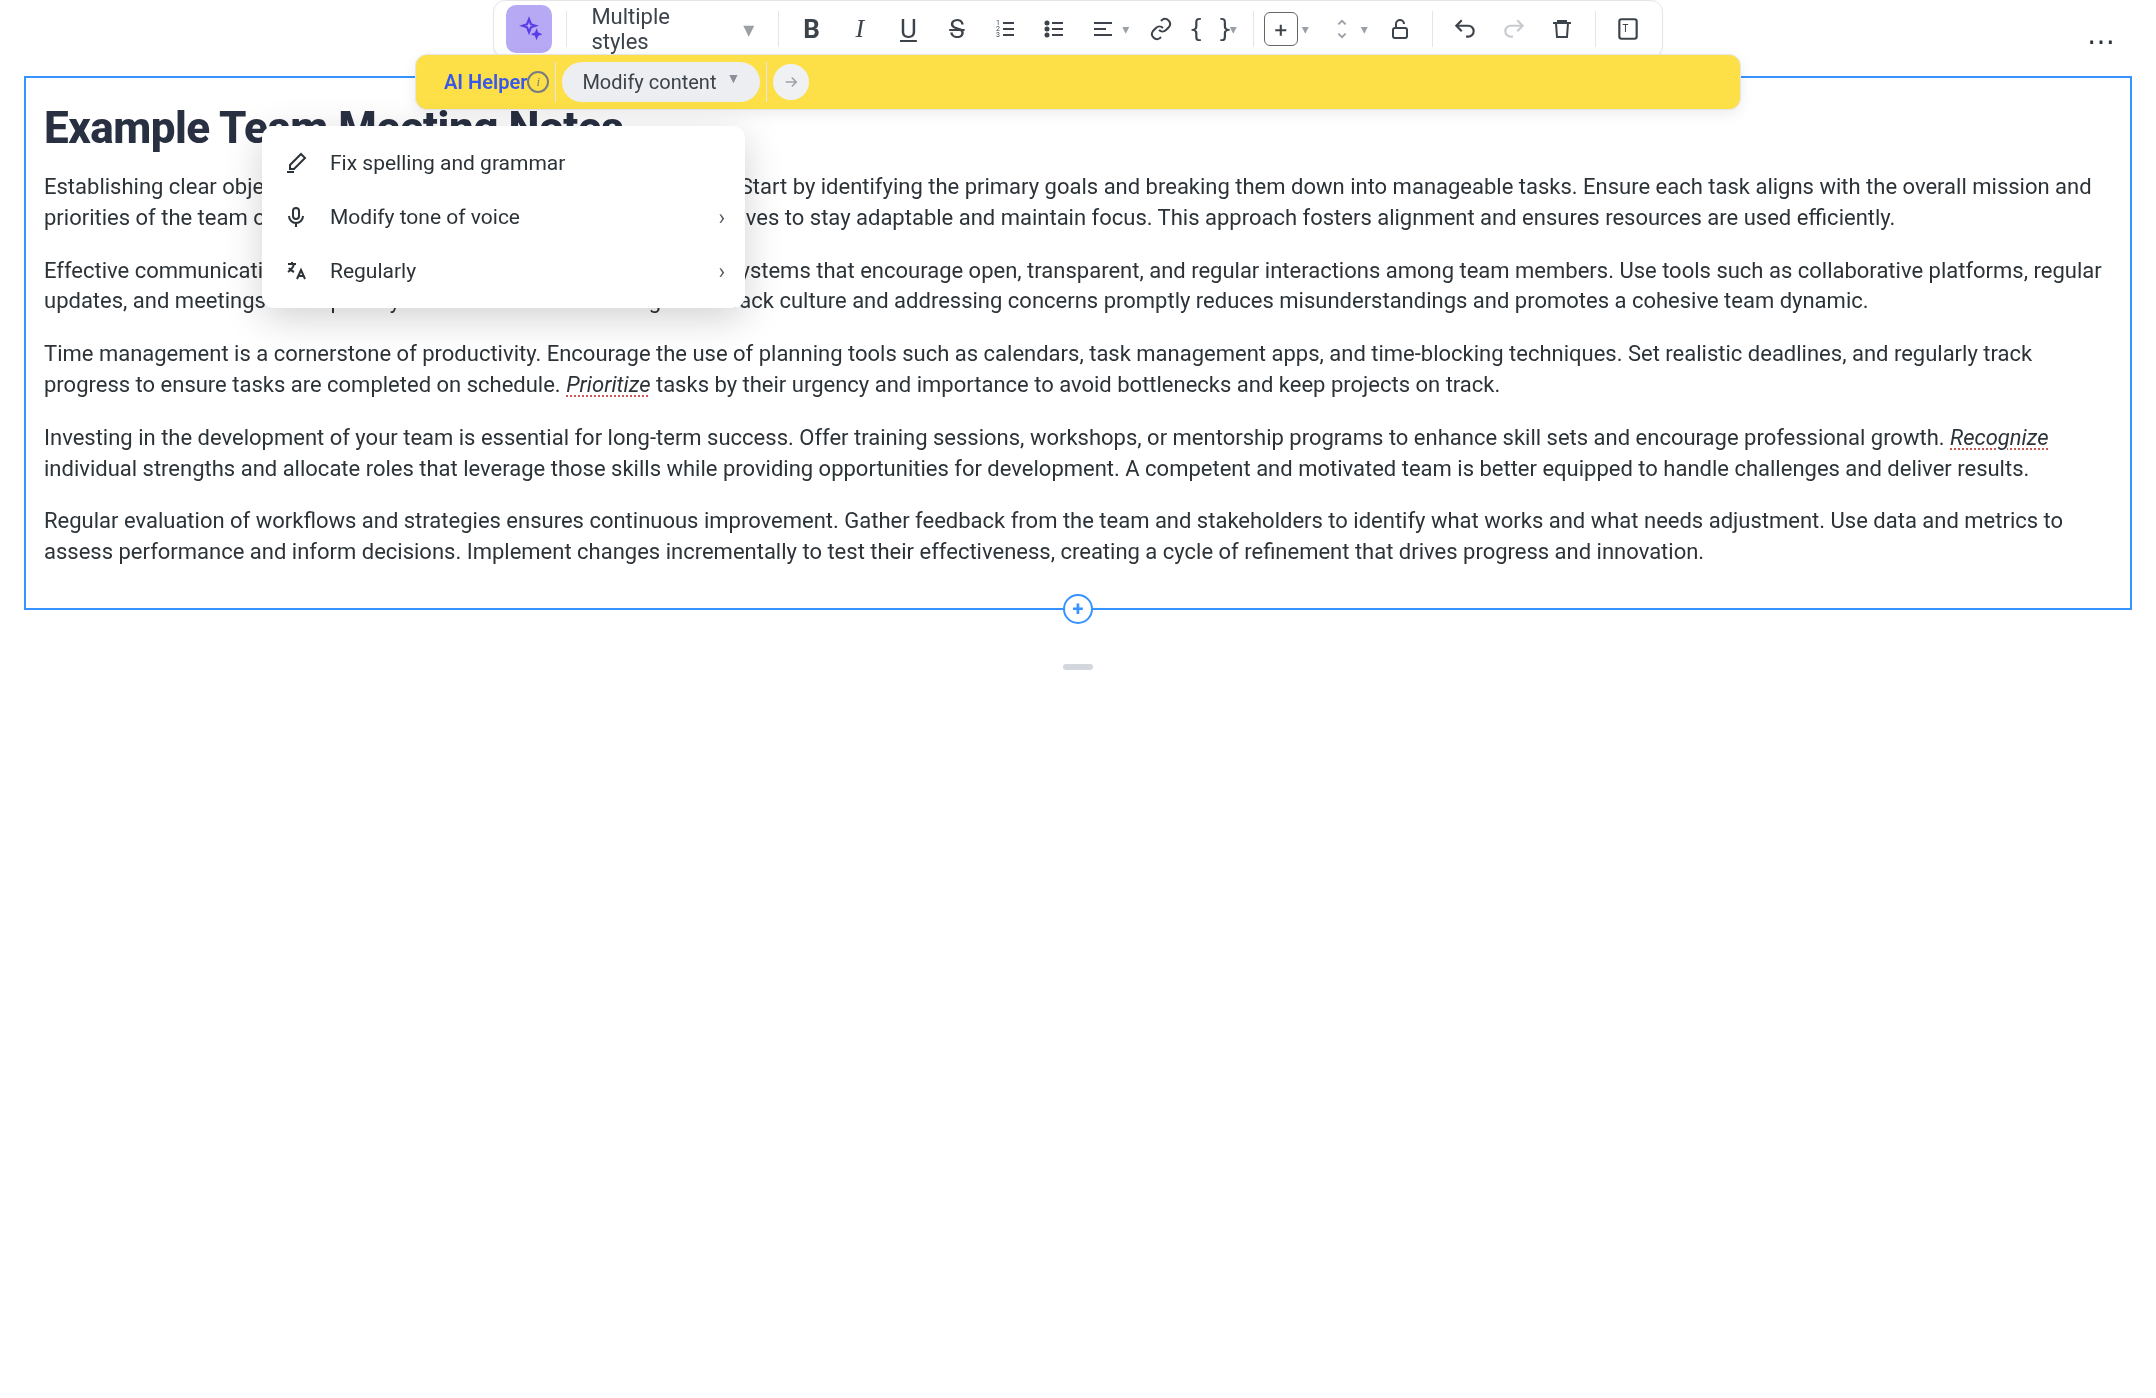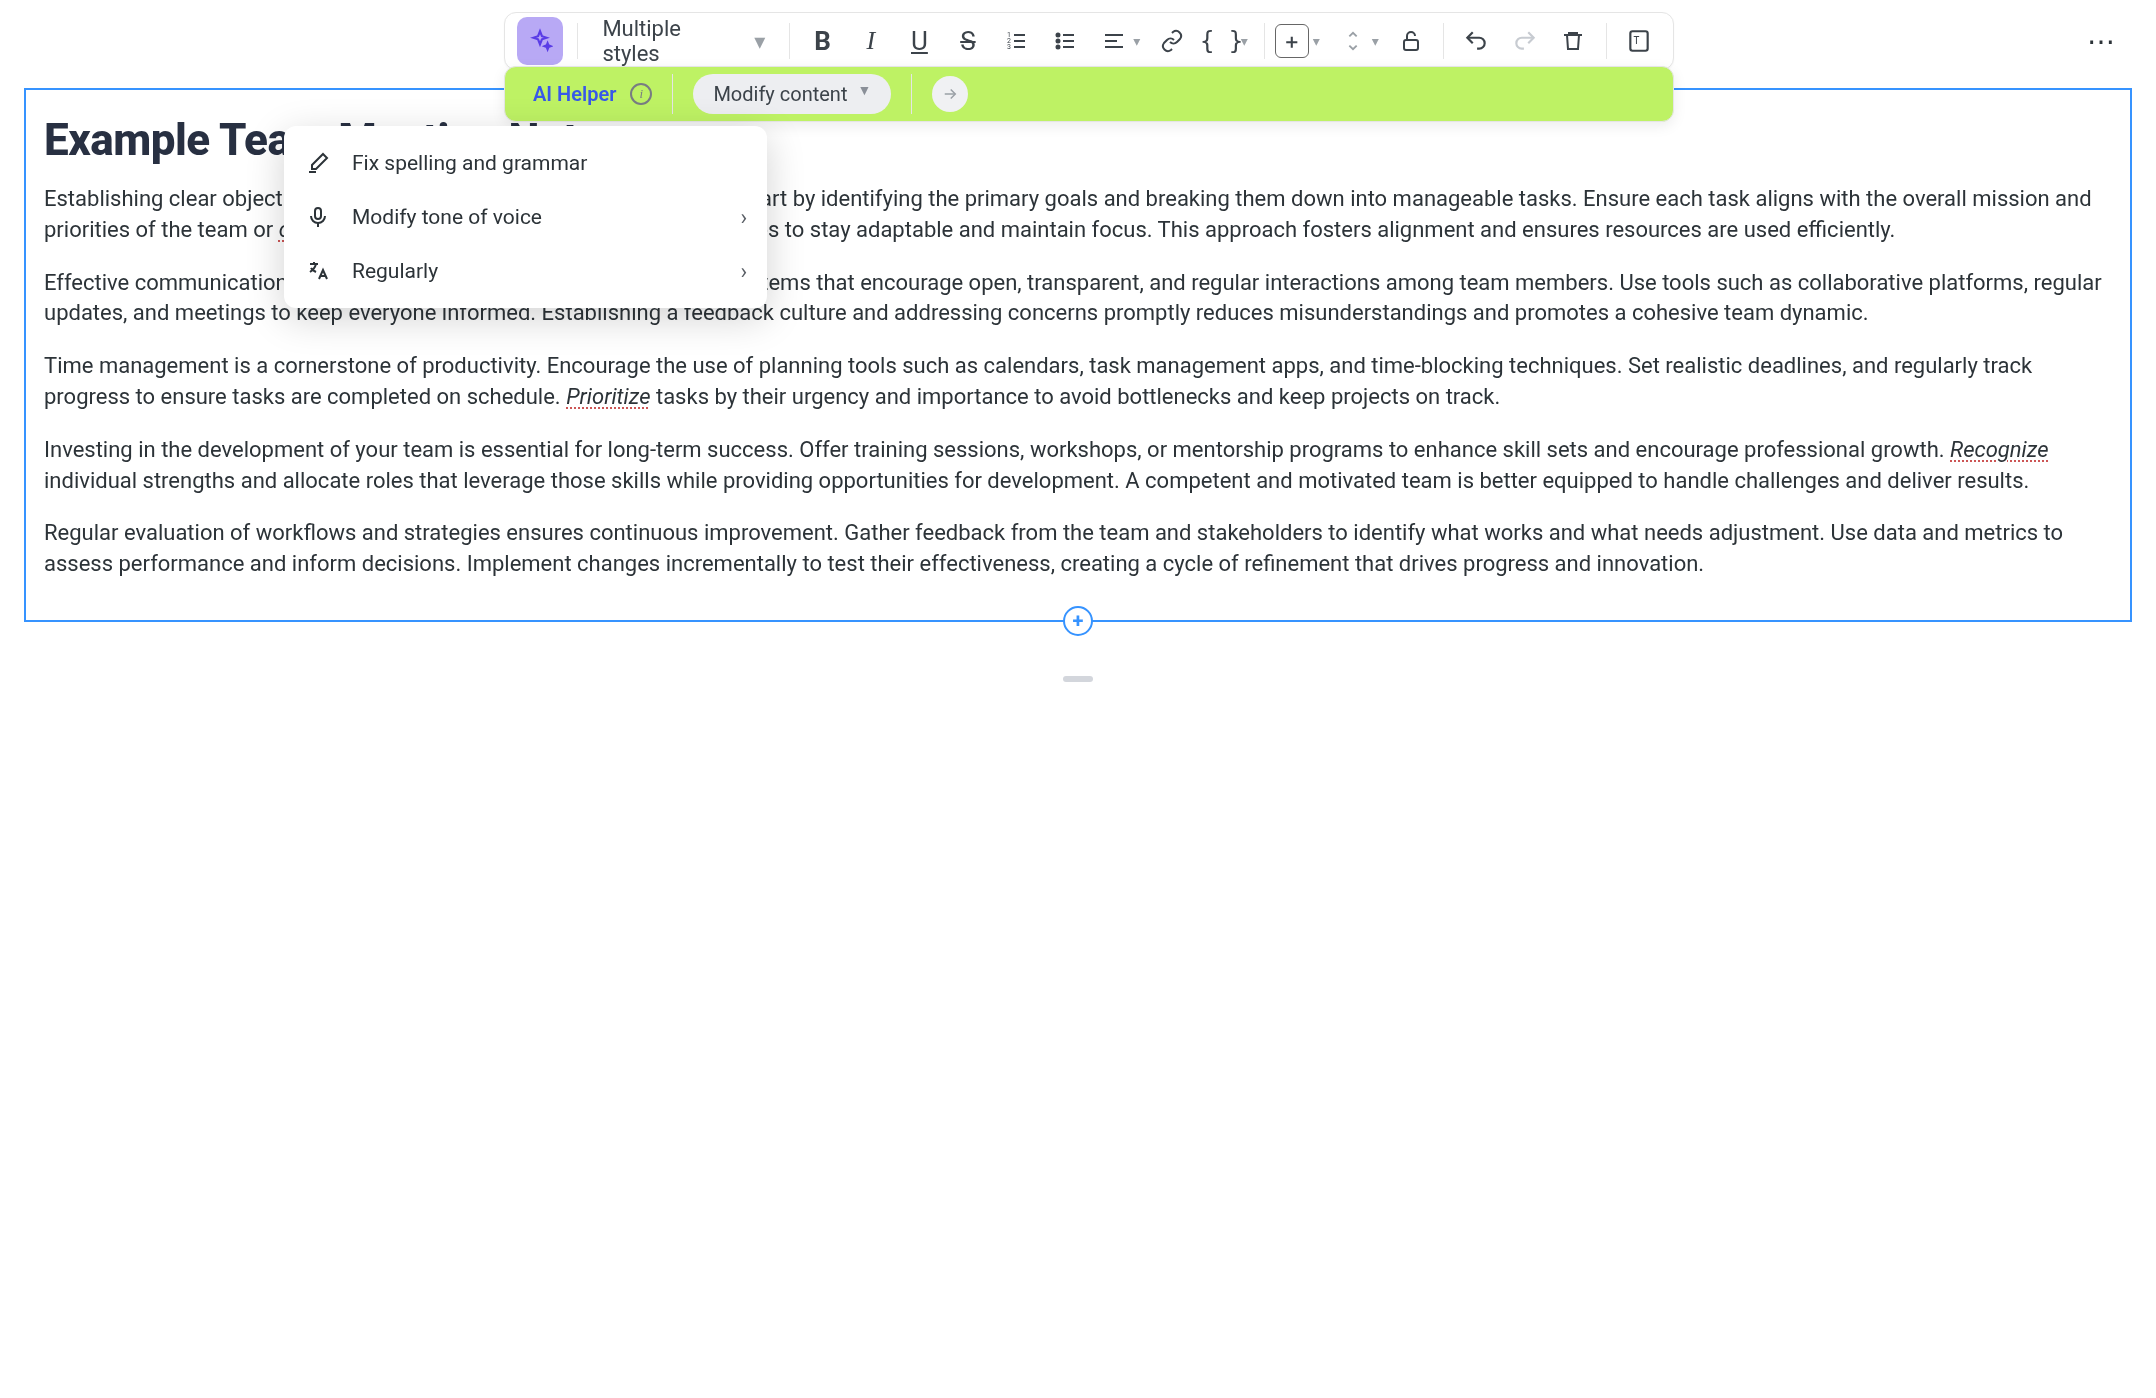--- a/index.html
+++ b/index.html
@@ -4,22 +4,20 @@
 <style>
 * { box-sizing: border-box; margin: 0; padding: 0; }
 body {
   font-family: -apple-system, BlinkMacSystemFont, "Segoe UI", Roboto, Helvetica, Arial, sans-serif;
   background: #fff;
   color: #2c3338;
 }
 
 .toolbar-wrap {
   position: relative;
-  padding-top: 12px;
-  margin-left: 22px;
 }
 
 .toolbar {
   display: flex;
   align-items: center;
   gap: 4px;
   background: #fff;
   border: 1px solid #e5e5e5;
   border-radius: 12px;
   margin: 0 auto;
@@ -99,26 +97,25 @@
   cursor: pointer;
   position: absolute;
   right: 30px;
   top: 12px;
 }
 
 
 .ai-bar {
   display: flex;
   align-items: center;
-  gap: 14px;
-  background: #bef264;
+  background: #fde047;
   border: 1px solid #e5e5e5;
   border-radius: 12px;
   margin: -4px auto 0;
-  width: 1170px;
+  width: 1326px;
   height: 56px;
   padding: 0 10px 0 28px;
   box-shadow: 0 4px 14px rgba(0,0,0,0.08);
   position: relative;
   z-index: 5;
 }
 
 .ai-label {
   color: #3858e9;
   font-weight: 600;

